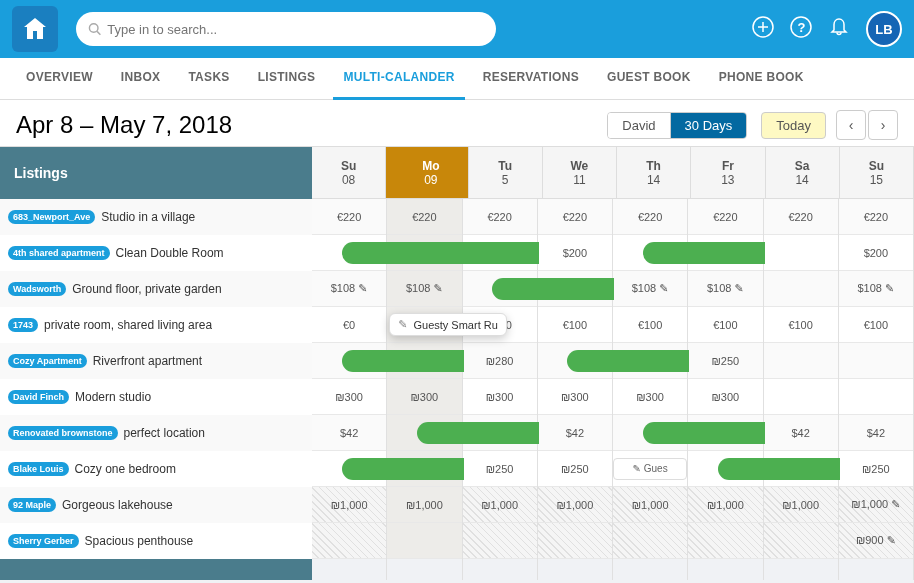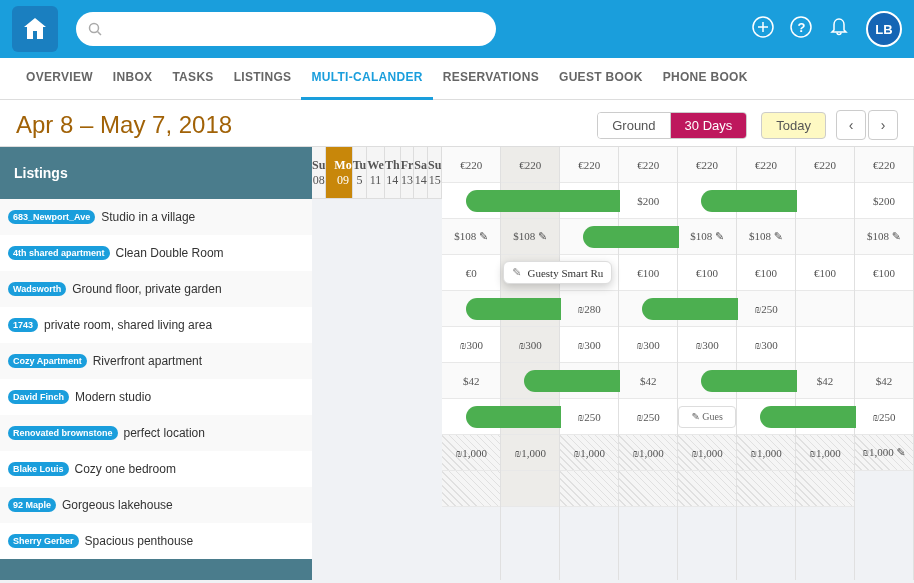--- a/index.html
+++ b/index.html
@@ -51,20 +51,21 @@
     }
 
     
     .main-nav {
       background: white;
       display: flex;
       align-items: center;
       padding: 0 16px;
       border-bottom: 1px solid #ddd;
       height: 42px;
+      gap: 8px;
     }
     .nav-item {
       font-size: 12px;
       font-weight: 600;
       color: #666;
       padding: 0 10px;
       height: 42px;
       display: flex; align-items: center;
       cursor: pointer;
       text-transform: uppercase;
@@ -81,41 +82,41 @@
       background: white;
       padding: 10px 16px 6px;
       display: flex;
       align-items: center;
       gap: 10px;
       border-bottom: 1px solid #ddd;
     }
     .date-range-title {
       font-size: 24px;
       font-weight: 300;
-      color: #a16207;
+      color: #000000;
       flex: 1;
     }
     .view-buttons {
       display: flex;
       border: 1px solid #ccc;
       border-radius: 4px;
       overflow: hidden;
     }
     .view-btn {
       padding: 5px 14px;
       font-size: 13px;
       cursor: pointer;
       background: white;
       color: #555;
       border: none;
       border-right: 1px solid #ccc;
     }
     .view-btn:last-child { border-right: none; }
     .view-btn.active {
-      background: #be185d;
+      background: #0369a1;
       color: white;
     }
     .today-btn {
       padding: 5px 14px;
       font-size: 13px;
       cursor: pointer;
       background: #fef9c3;
       color: #555;
       border: 1px solid #ccc;
       border-radius: 4px;
@@ -189,21 +190,21 @@
       overflow: hidden;
       text-overflow: ellipsis;
       white-space: nowrap;
     }
 
     
     .days-area {
       flex: 1;
       overflow: hidden;
       display: flex;
-      font-family: Liberation Serif, serif;
+      flex-direction: column;
     }
     .days-header {
       display: flex;
       height: 52px;
     }
     .day-col-header {
       flex: 1;
       display: flex;
       flex-direction: column;
       align-items: center;
@@ -297,20 +298,21 @@
   <div class="logo-box">
     <svg width="28" height="28" viewBox="0 0 28 28" fill="none">
       <path d="M14 3L3 12h3v12h6v-8h4v8h6V12h3L14 3z" fill="white"></path>
     </svg>
   </div>
   <div class="search-bar">
     <svg width="14" height="14" viewBox="0 0 14 14" fill="none">
       <circle cx="6" cy="6" r="4.5" stroke="#aaa" stroke-width="1.5"></circle>
       <line x1="9.5" y1="9.5" x2="13" y2="13" stroke="#aaa" stroke-width="1.5"></line>
     </svg>
+    <input type="text" placeholder="Type in to search..." style="">
   </div>
   <div class="top-icons">
     <div class="top-icon">
       <svg width="22" height="22" viewBox="0 0 22 22" fill="none">
         <circle cx="11" cy="11" r="10" stroke="white" stroke-width="1.5"></circle>
         <line x1="11" y1="6" x2="11" y2="16" stroke="white" stroke-width="1.5"></line>
         <line x1="6" y1="11" x2="16" y2="11" stroke="white" stroke-width="1.5"></line>
       </svg>
     </div>
     <div class="top-icon">
@@ -336,21 +338,21 @@
   <div class="nav-item">LISTINGS</div>
   <div class="nav-item active">MULTI-CALANDER</div>
   <div class="nav-item">RESERVATIONS</div>
   <div class="nav-item">GUEST BOOK</div>
   <div class="nav-item">PHONE BOOK</div>
 </div>
 
 <div class="cal-header">
   <div class="date-range-title">Apr 8 – May 7, 2018</div>
   <div class="view-buttons">
-    <button class="view-btn">Ground</button>
+    <button class="view-btn">David</button>
     <button class="view-btn active">30 Days</button>
   </div>
   <button class="today-btn">Today</button>
   <div class="nav-arrows">
     <button class="arrow-btn">‹</button>
     <button class="arrow-btn">›</button>
   </div>
 </div>
 
 <div class="calendar-container">
@@ -661,19 +663,22 @@
             <div class="cell"></div>
             <div class="cell">
               <span>$42</span>
             </div>
             <div class="cell">
               <span>₪250</span>
             </div>
             <div class="cell hatched">
               <span>₪1,000 ✎</span>
             </div>
+            <div class="cell hatched">
+              <span>₪900 ✎</span>
+            </div>
           </div>
         </div>
     </div>
 
   </div>
 
 </div>
 
 </body></html>

